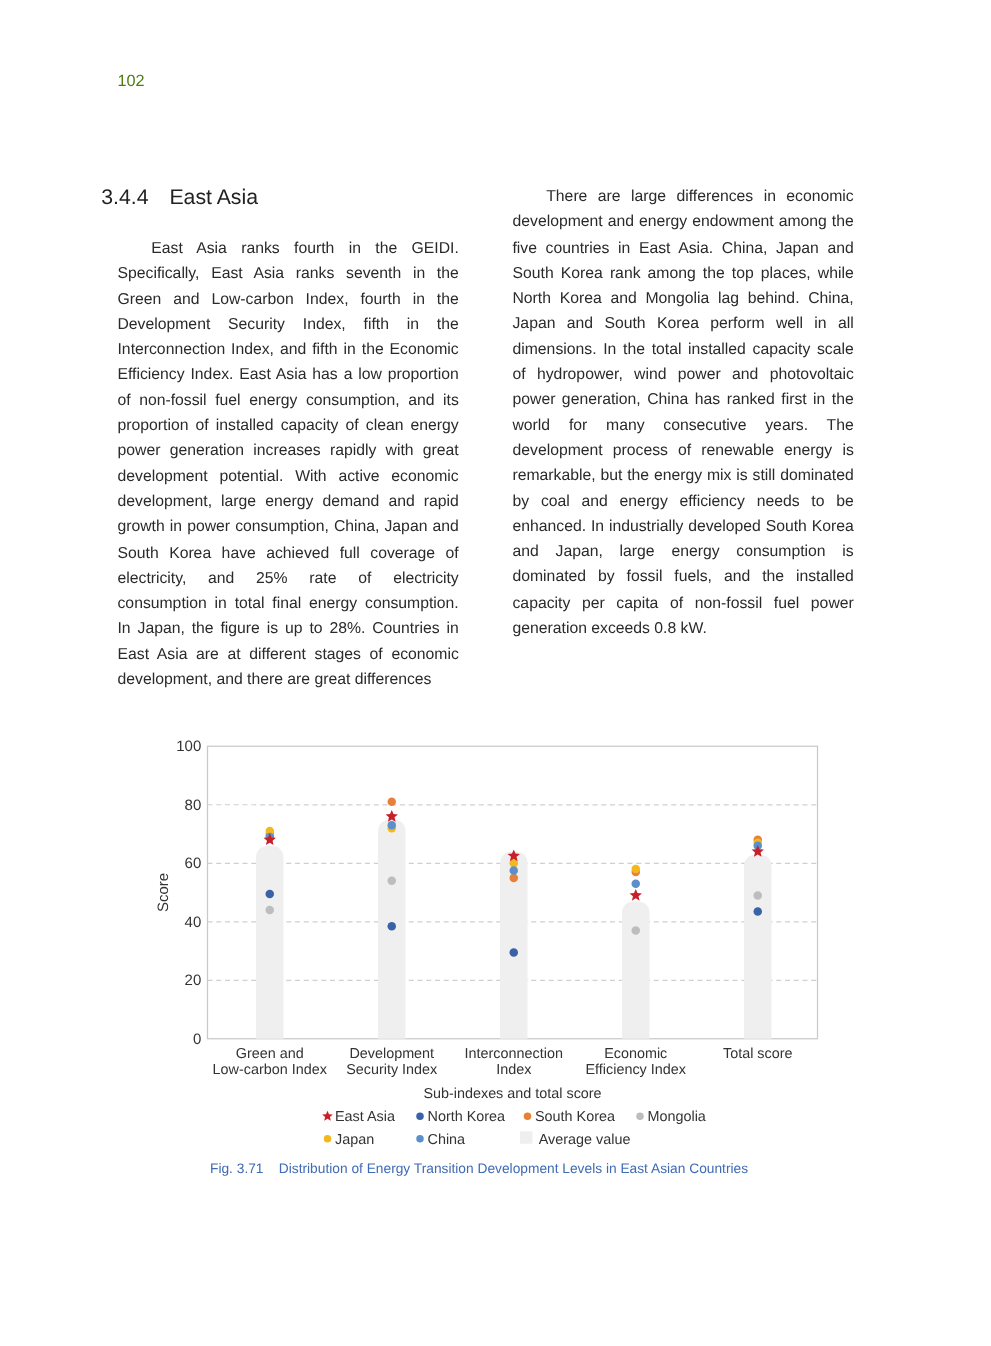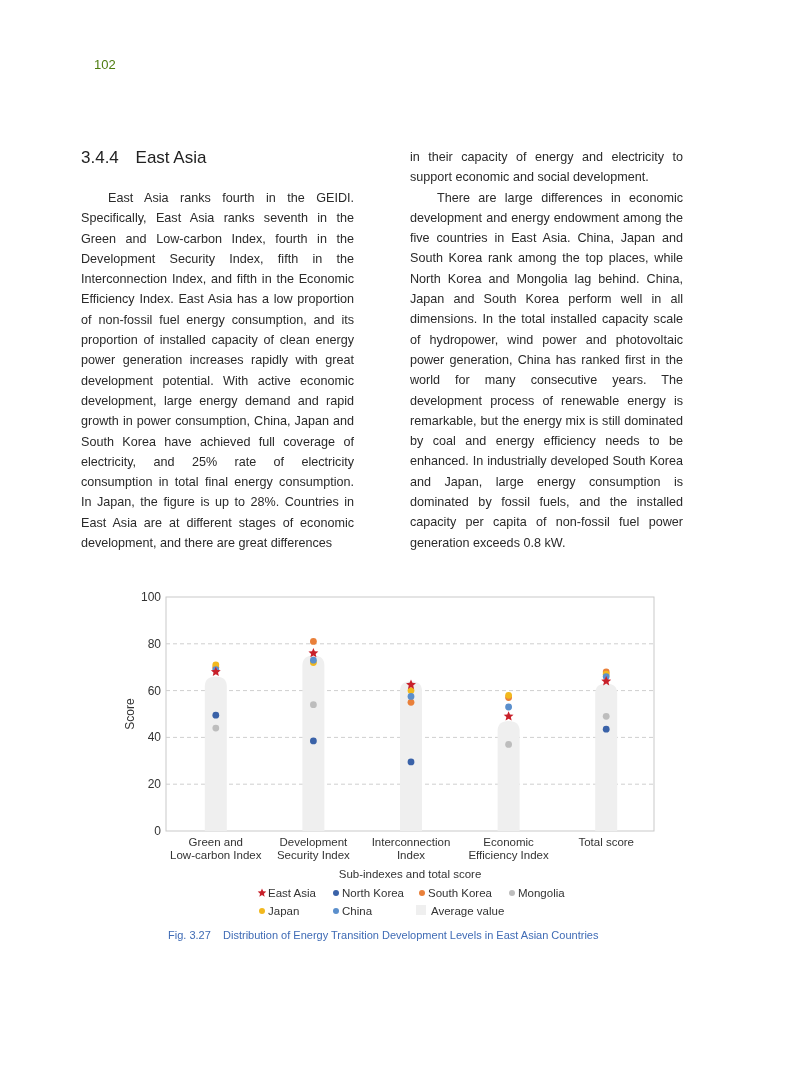--- a/index.html
+++ b/index.html
@@ -4,42 +4,41 @@
 <style>
   html, body { margin: 0; padding: 0; background: #ffffff; }
   body { width: 793px; height: 1077px; position: relative; overflow: hidden;
          font-family: "Liberation Sans", sans-serif; color: #222; }
   .page-number { position: absolute; left: 94px; top: 57px; font-size: 13px; color: #4d7c0f; }
   .section-title { position: absolute; left: 81px; top: 148px; font-size: 17px; color: #222; }
   .section-title .num { margin-right: 12px; }
   .col { position: absolute; width: 273px; font-size: 12.6px; line-height: 20.3px; color: #2a2a2a; text-align: justify; }
   .col p { margin: 0; }
   .col p.indent { text-indent: 27px; }
-  .col-left { left: 81px; top: 188px; }
+  .col-left { left: 94px; top: 188px; }
   .col-right { left: 410px; top: 147px; }
   .chart-wrap { position: absolute; left: 0; top: 580px; width: 793px; height: 380px; }
   svg text { font-family: "Liberation Sans", sans-serif; }
   .caption { position: absolute; left: 168px; top: 929px; font-size: 11px; color: #3f6bb5; white-space: pre; }
 </style>
 </head>
 <body>
 
 <div class="page-number">102</div>
 
 <div class="section-title">
   <span class="num">3.4.4</span>
   <span>East Asia</span>
 </div>
 
 <div class="col col-left">
   <p class="indent">East Asia ranks fourth in the GEIDI. Specifically, East Asia ranks seventh in the Green and Low-carbon Index, fourth in the Development Security Index, fifth in the Interconnection Index, and fifth in the Economic Efficiency Index. East Asia has a low proportion of non-fossil fuel energy consumption, and its proportion of installed capacity of clean energy power generation increases rapidly with great development potential. With active economic development, large energy demand and rapid growth in power consumption, China, Japan and South Korea have achieved full coverage of electricity, and 25% rate of electricity consumption in total final energy consumption. In Japan, the figure is up to 28%. Countries in East Asia are at different stages of economic development, and there are great differences</p>
 </div>
 
 <div class="col col-right">
-  <p>in their capacity of energy and electricity to support economic and social development.</p>
   <p class="indent">There are large differences in economic development and energy endowment among the five countries in East Asia. China, Japan and South Korea rank among the top places, while North Korea and Mongolia lag behind. China, Japan and South Korea perform well in all dimensions. In the total installed capacity scale of hydropower, wind power and photovoltaic power generation, China has ranked first in the world for many consecutive years. The development process of renewable energy is remarkable, but the energy mix is still dominated by coal and energy efficiency needs to be enhanced. In industrially developed South Korea and Japan, large energy consumption is dominated by fossil fuels, and the installed capacity per capita of non-fossil fuel power generation exceeds 0.8 kW.</p>
 </div>
 
 <div class="chart-wrap">
   <svg id="chart-svg" width="793" height="340" viewBox="0 0 793 340">
       <rect x="166" y="17" width="488" height="234" fill="none" stroke="#c9c9c9" stroke-width="1"></rect>
       <text x="161" y="255" text-anchor="end" font-size="12" fill="#333">0</text>
       <line x1="166" x2="654" y1="204.2" y2="204.2" stroke="#cfcfcf" stroke-dasharray="4,3" stroke-width="1"></line>
       <text x="161" y="208.2" text-anchor="end" font-size="12" fill="#333">20</text>
       <line x1="166" x2="654" y1="157.39999999999998" y2="157.39999999999998" stroke="#cfcfcf" stroke-dasharray="4,3" stroke-width="1"></line>
@@ -103,13 +102,13 @@
       <text x="518" y="317" font-size="11.5" fill="#333">Mongolia</text>
       <circle cx="262" cy="331" r="3" fill="#f2b81e"></circle>
       <text x="268" y="335" font-size="11.5" fill="#333">Japan</text>
       <circle cx="336" cy="331" r="3" fill="#5b8fcc"></circle>
       <text x="342" y="335" font-size="11.5" fill="#333">China</text>
       <rect x="416" y="325" width="10" height="10" fill="#efefef"></rect>
       <text x="431" y="335" font-size="11.5" fill="#333">Average value</text>
     </svg>
 </div>
 
-<div class="caption">Fig. 3.27    Distribution of Energy Transition Development Levels in East Asian Countries</div>
+<div class="caption">Fig. 3.71    Distribution of Energy Transition Development Levels in East Asian Countries</div>
 
 </body></html>

